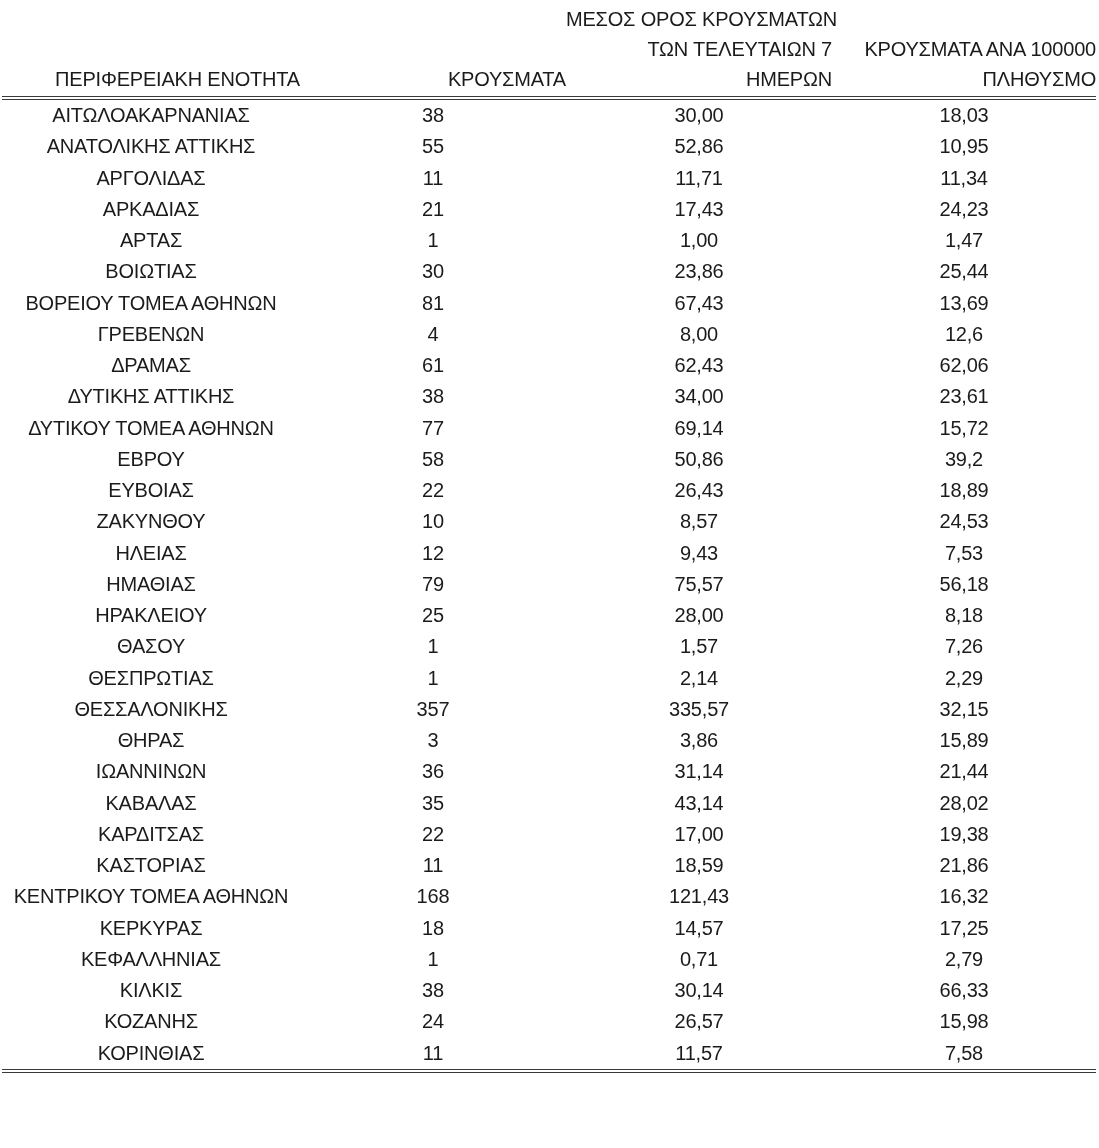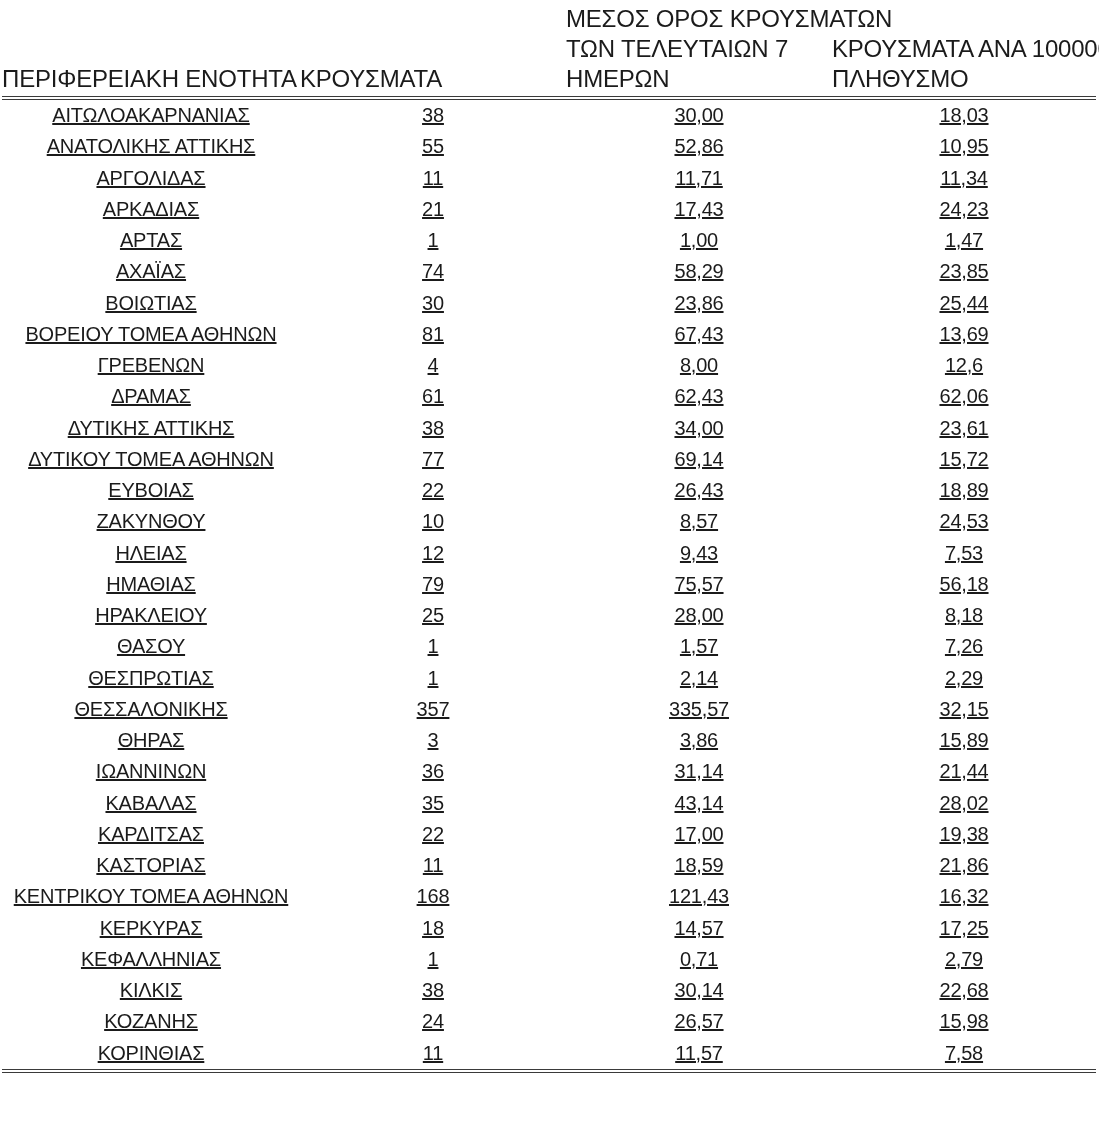--- a/index.html
+++ b/index.html
@@ -22,23 +22,23 @@
     width: 1094px;
     margin: 0 2px;
   }
   col.c1 { width: 298px; }
   col.c2 { width: 266px; }
   col.c3 { width: 266px; }
   col.c4 { width: 264px; }
 
   thead th {
     font-weight: normal;
-    font-size: 24px;
+    font-size: 20px;
     line-height: 30px;
-    text-align: left;
+    text-align: right;
     vertical-align: bottom;
     padding: 4px 0 2px 0;
     border-bottom: 4px double #3a3a3a;
     height: 96px;
     box-sizing: border-box;
     letter-spacing: -0.2px;
     white-space: nowrap;
   }
   thead th .hline { display: block; }
 
@@ -46,21 +46,20 @@
     font-size: 20px;
     text-align: center;
     vertical-align: middle;
     padding: 0;
     height: 31.25px;
     letter-spacing: -0.2px;
     white-space: nowrap;
   }
   tbody {
     border-bottom: 4px double #3a3a3a;
-    text-decoration: underline;
   }
 </style>
 </head>
 <body>
 
 <div class="page">
   <table class="cases-table">
     <colgroup>
       <col class="c1">
         <col class="c2">
@@ -111,26 +110,20 @@
       <td>17,43</td>
       <td>24,23</td>
     </tr>
         <tr>
       <td>ΑΡΤΑΣ</td>
       <td>1</td>
       <td>1,00</td>
       <td>1,47</td>
     </tr>
         <tr>
-      <td>ΑΧΑΪΑΣ</td>
-      <td>74</td>
-      <td>58,29</td>
-      <td>23,85</td>
-    </tr>
-        <tr>
       <td>ΒΟΙΩΤΙΑΣ</td>
       <td>30</td>
       <td>23,86</td>
       <td>25,44</td>
     </tr>
         <tr>
       <td>ΒΟΡΕΙΟΥ ΤΟΜΕΑ ΑΘΗΝΩΝ</td>
       <td>81</td>
       <td>67,43</td>
       <td>13,69</td>
@@ -153,20 +146,26 @@
       <td>34,00</td>
       <td>23,61</td>
     </tr>
         <tr>
       <td>ΔΥΤΙΚΟΥ ΤΟΜΕΑ ΑΘΗΝΩΝ</td>
       <td>77</td>
       <td>69,14</td>
       <td>15,72</td>
     </tr>
         <tr>
+      <td>ΕΒΡΟΥ</td>
+      <td>58</td>
+      <td>50,86</td>
+      <td>39,2</td>
+    </tr>
+        <tr>
       <td>ΕΥΒΟΙΑΣ</td>
       <td>22</td>
       <td>26,43</td>
       <td>18,89</td>
     </tr>
         <tr>
       <td>ΖΑΚΥΝΘΟΥ</td>
       <td>10</td>
       <td>8,57</td>
       <td>24,53</td>
@@ -252,21 +251,21 @@
         <tr>
       <td>ΚΕΦΑΛΛΗΝΙΑΣ</td>
       <td>1</td>
       <td>0,71</td>
       <td>2,79</td>
     </tr>
         <tr>
       <td>ΚΙΛΚΙΣ</td>
       <td>38</td>
       <td>30,14</td>
-      <td>22,68</td>
+      <td>66,33</td>
     </tr>
         <tr>
       <td>ΚΟΖΑΝΗΣ</td>
       <td>24</td>
       <td>26,57</td>
       <td>15,98</td>
     </tr>
         <tr>
       <td>ΚΟΡΙΝΘΙΑΣ</td>
       <td>11</td>

